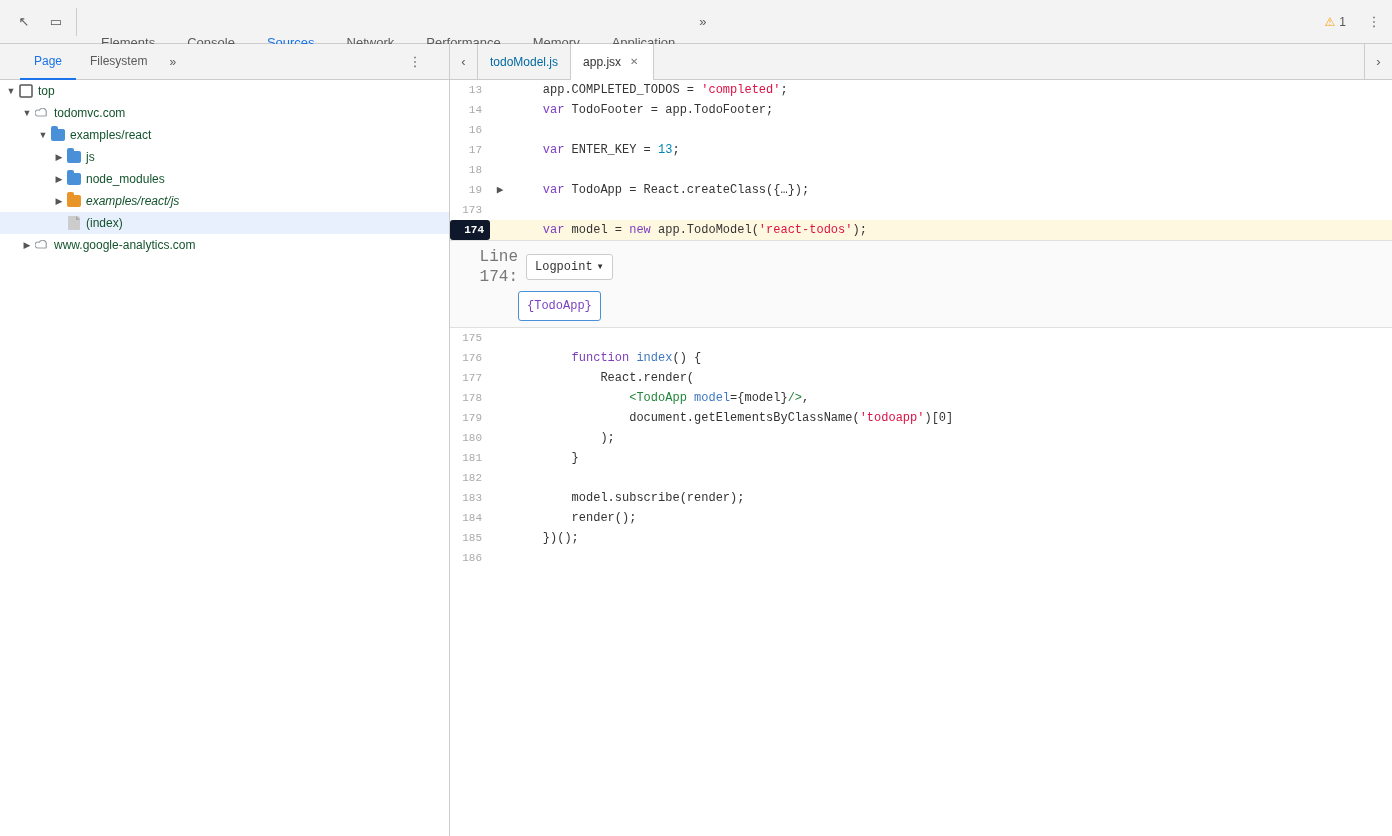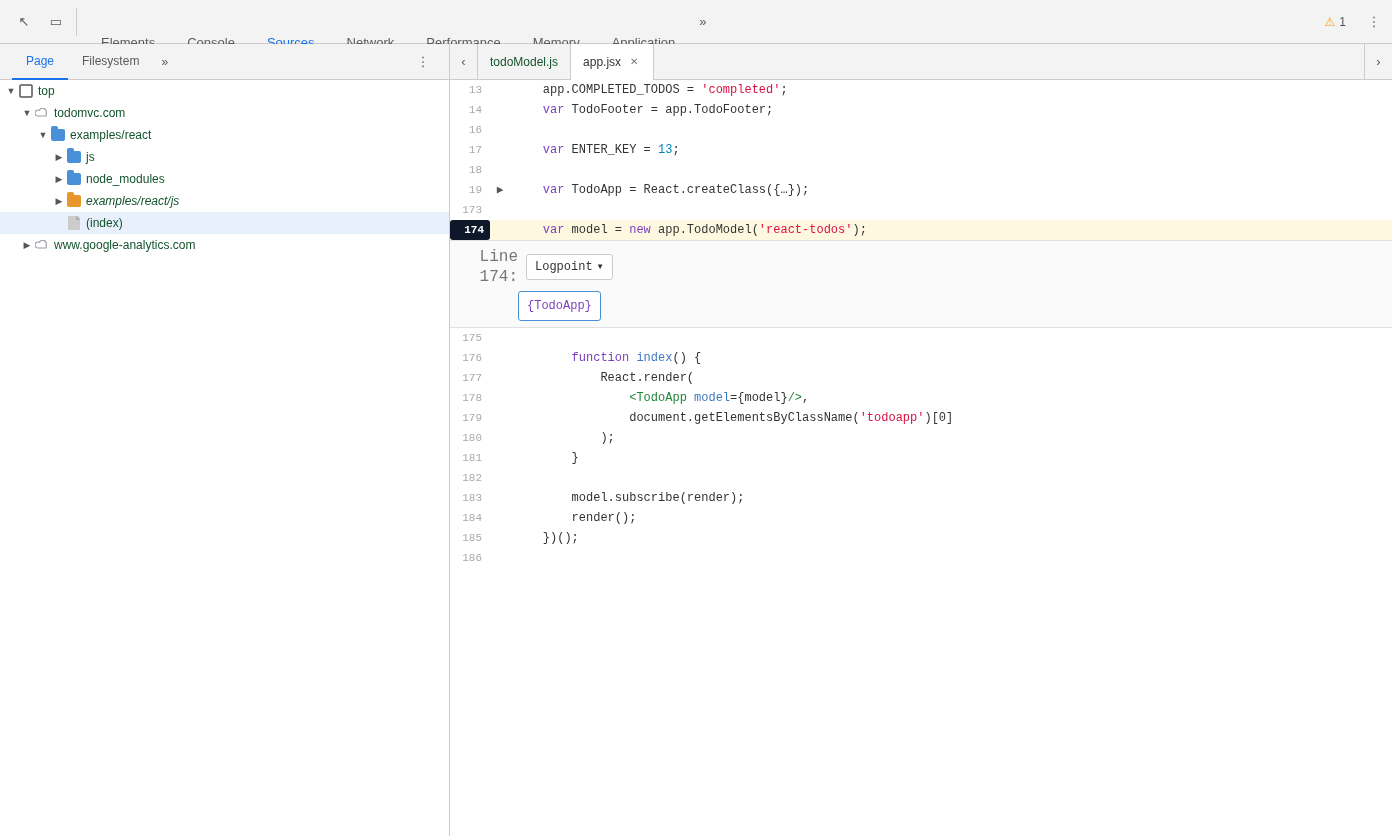--- a/index.html
+++ b/index.html
@@ -80,21 +80,21 @@
       flex-shrink: 0;
     }
 
     
     .sub-tabbar {
       display: flex;
       align-items: center;
       height: 36px;
       border-bottom: 1px solid #ccc;
       background: #f3f3f3;
-      padding: 0 12px;
+      padding: 0 20px;
     }
     .sub-tab {
       display: flex;
       align-items: center;
       height: 36px;
       padding: 0 14px;
       cursor: pointer;
       font-size: 12px;
       color: #5a5a5a;
       border-bottom: 2px solid transparent;
@@ -230,21 +230,21 @@
       border-right: 1px solid #ccc;
       flex-shrink: 0;
     }
     .editor-tab {
       display: flex;
       align-items: center;
       height: 36px;
       padding: 0 12px;
       cursor: pointer;
       font-size: 12px;
-      color: #14532d;
+      color: #0369a1;
       border-right: 1px solid #ccc;
       gap: 6px;
     }
     .editor-tab.active {
       background: #fff;
       color: #333;
     }
     .editor-tab .close-btn {
       width: 14px;
       height: 14px;

